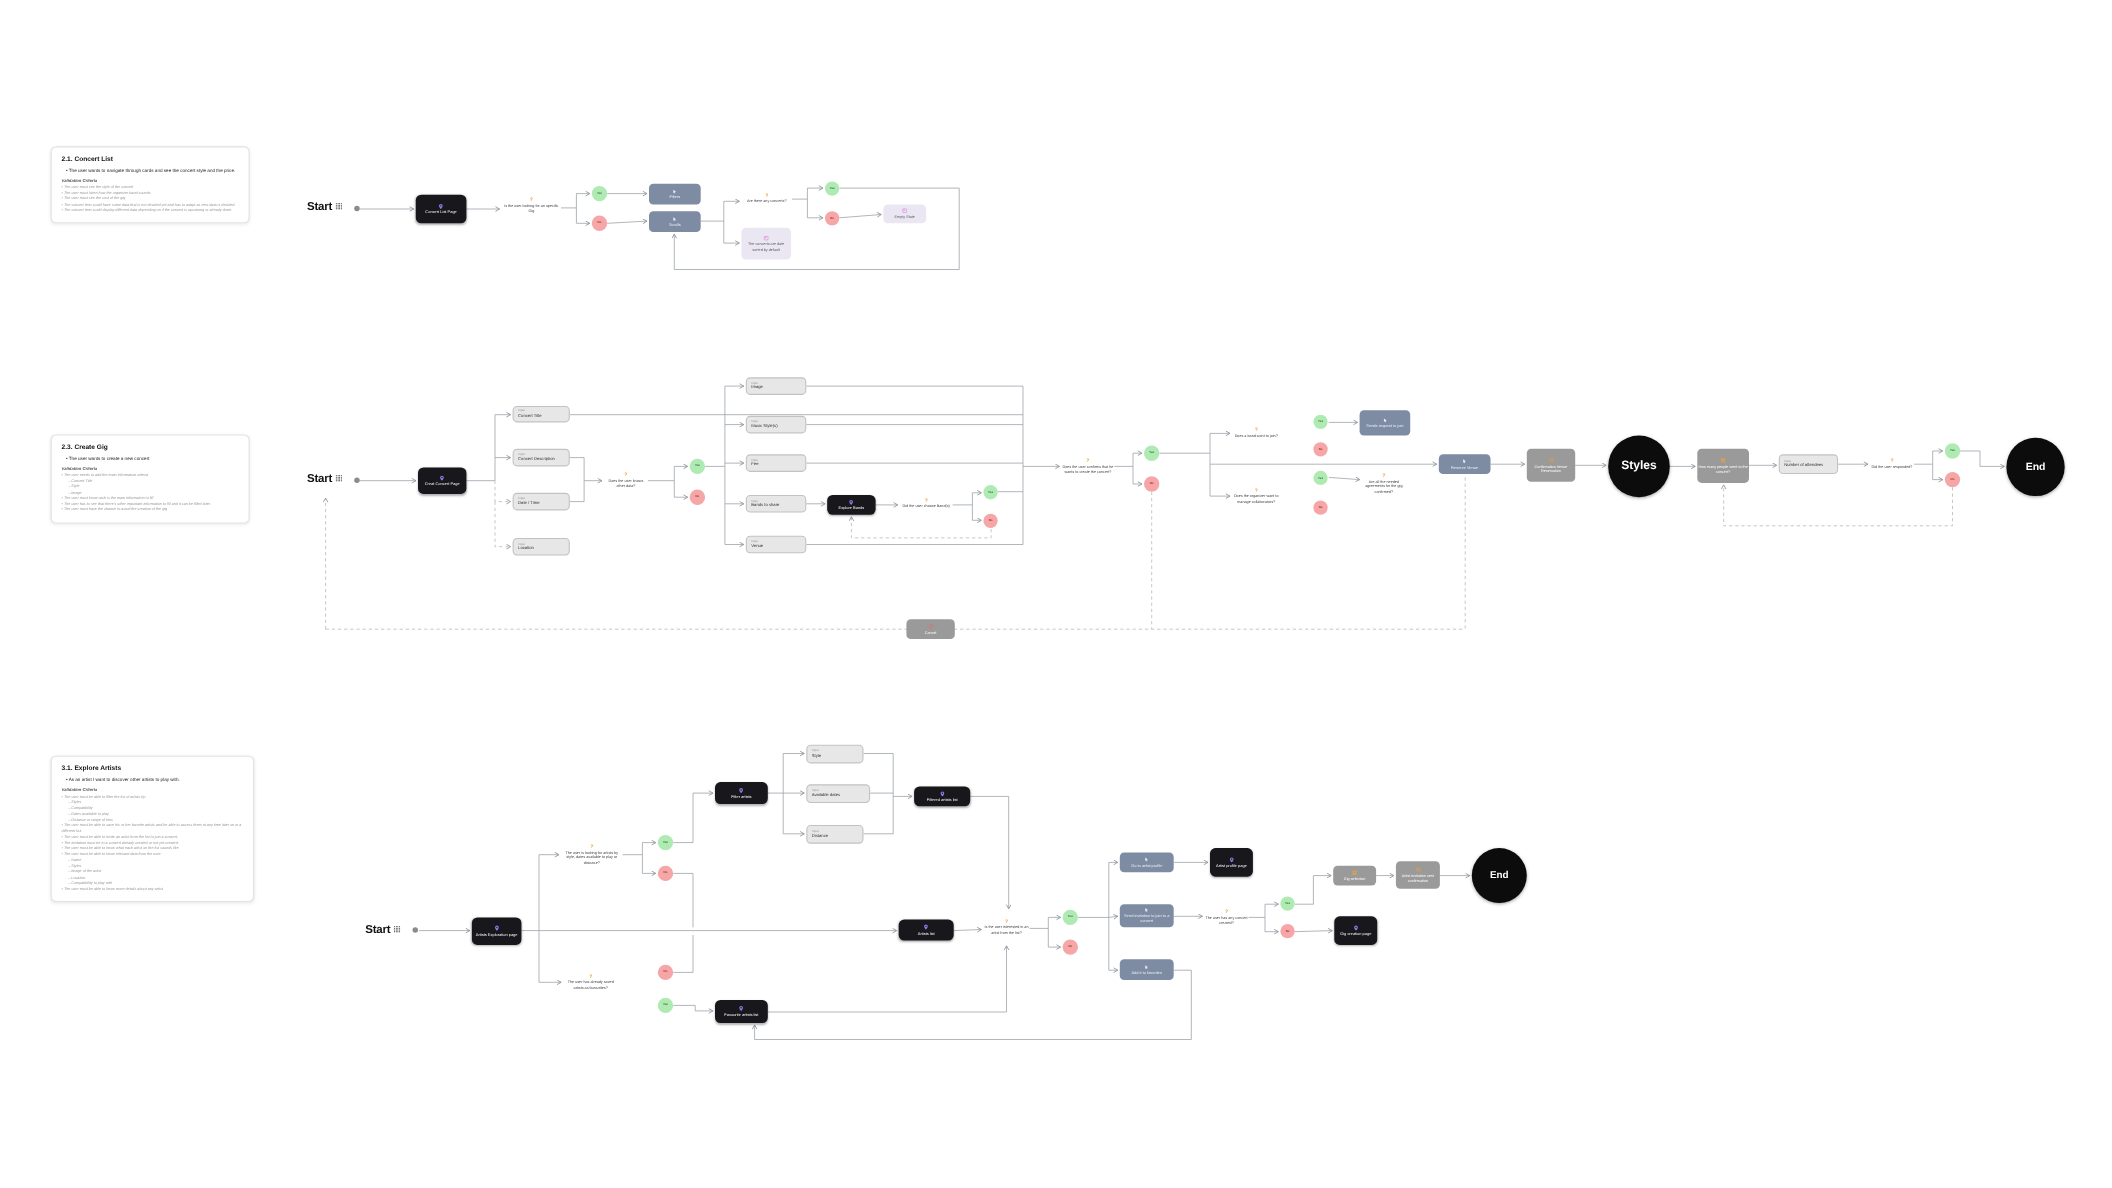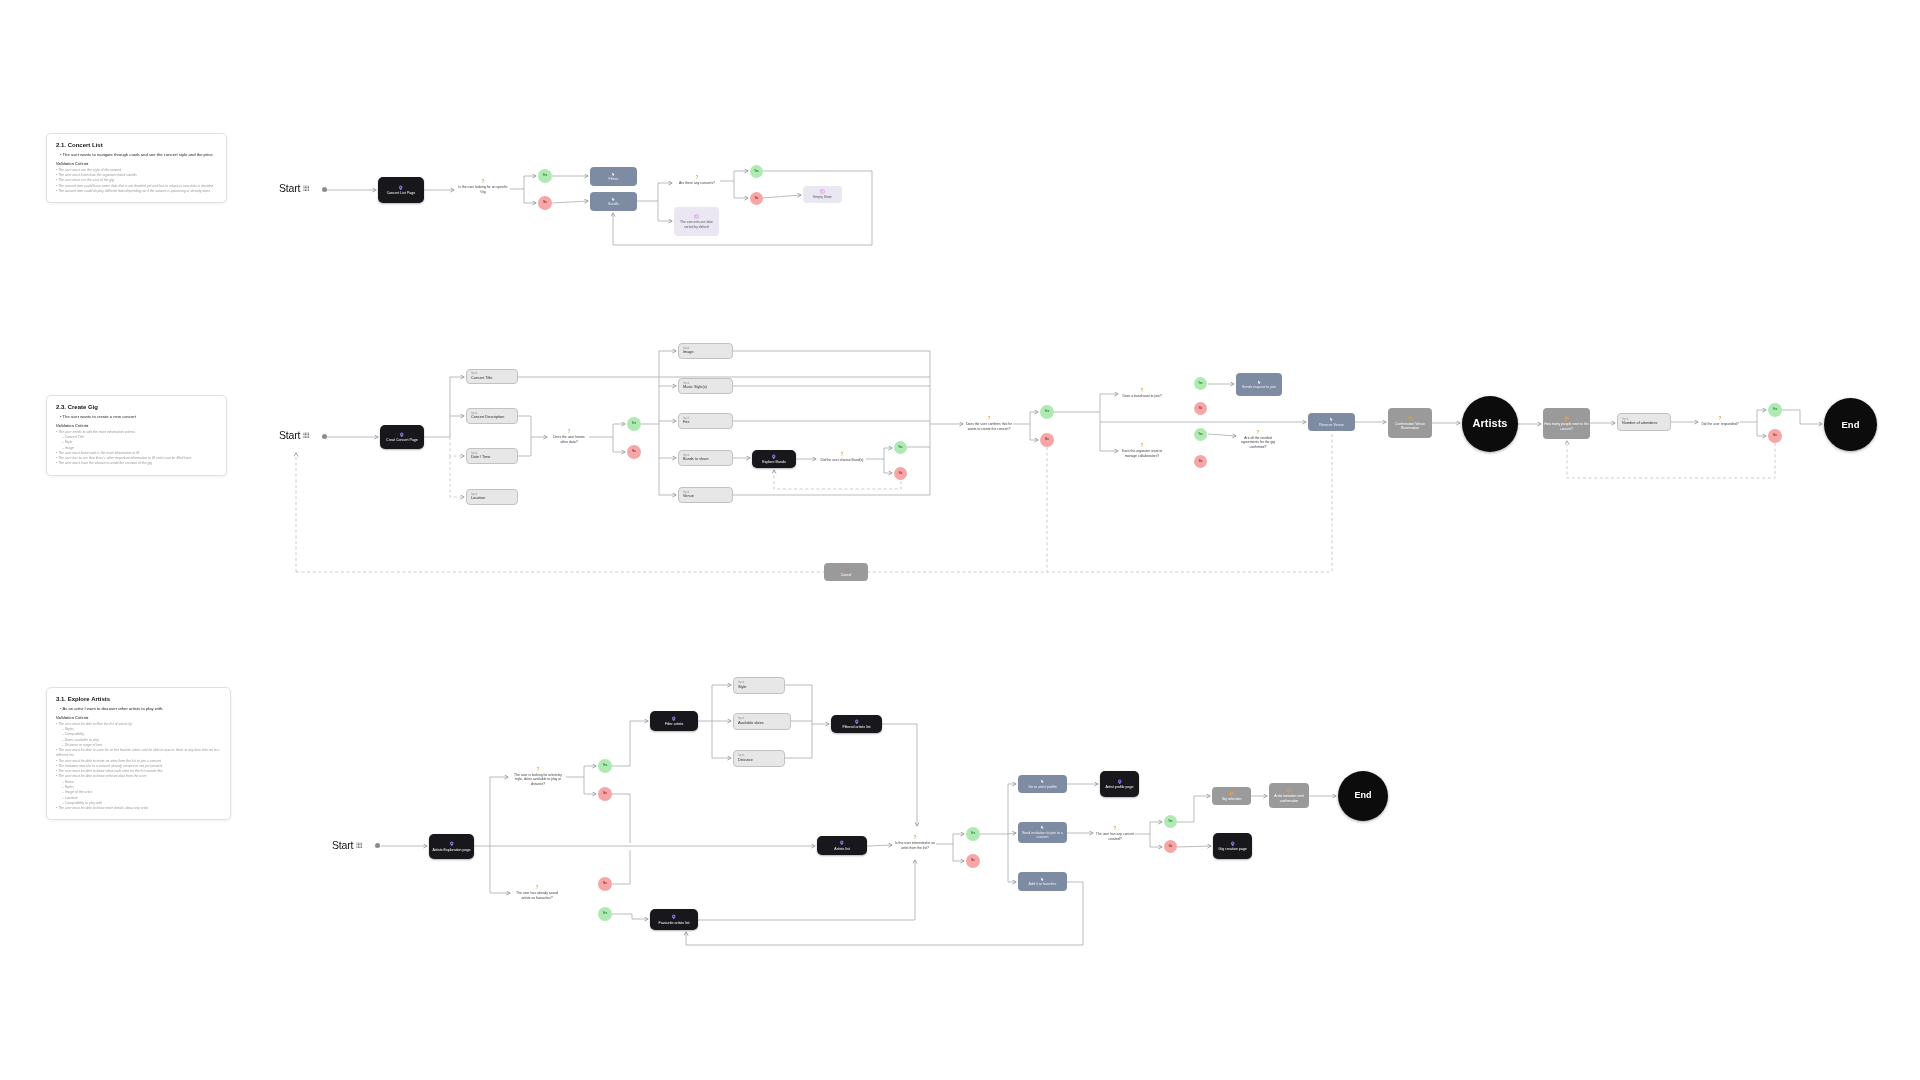--- a/index.html
+++ b/index.html
@@ -18,21 +18,21 @@
   .inputN .tag{font-size:2.8px;color:#999;}
   .inputN .lbl{font-size:3.8px;color:#2f2f2f;text-align:left;}
   .question{font-size:3.4px;color:#3f3f46;gap:0.5px;}
   .qmark{color:#e8a33d;font-size:4.6px;font-weight:700;line-height:1;}
   .yes,.no{border-radius:50%;font-size:2.6px;font-weight:600;}
   .yes{background:#aeeab2;color:#2f6b36;}
   .no{background:#f6a6a6;color:#8f2f2f;}
   .terminal{background:#0c0c0c;color:#fff;border-radius:50%;font-weight:700;
             box-shadow:0 1px 3px rgba(0,0,0,.35);}
   .startc{flex-direction:row;gap:2.5px;justify-content:flex-start;}
-  .startc .stxt{font-weight:400;font-size:10.5px;color:#121212;letter-spacing:-0.2px;}
+  .startc .stxt{font-weight:700;font-size:10.5px;color:#121212;letter-spacing:-0.2px;}
   .startc .shandle{font-size:5.5px;color:#2c2c2c;letter-spacing:-1px;}
   .dot{background:#8b8b8b;border-radius:50%;}
   .icon{display:flex;align-items:center;justify-content:center;line-height:1;}
   .story-card{position:absolute;background:#fff;border:0.8px solid #e2e2e2;border-radius:5px;
               padding:8px 9px;box-shadow:0 1px 3px rgba(0,0,0,.07);box-sizing:border-box;}
   .story-card .ttl{font-size:6px;font-weight:800;color:#111;margin-bottom:4px;}
   .story-card .blt{font-size:4.2px;color:#222;margin:0 0 4px 4px;line-height:1.5;}
   .story-card .vch{font-size:3.8px;font-weight:700;font-style:italic;color:#555;margin-bottom:1.5px;}
   .story-card .vci{font-size:3.4px;font-style:italic;color:#989898;line-height:1.55;}
   .story-card .lv1{margin-left:6px;}
@@ -396,21 +396,21 @@
       <div class="node gray" style="left: 1388px; top: 408px; width: 44px; height: 30px;">
         <span class="icon">
           <svg width="5" height="5" viewBox="0 0 10 10">
             <rect x="1" y="2.2" width="8" height="5.6" rx="0.8" fill="none" stroke="#e8a33d" stroke-width="1"></rect>
             <path d="M1.3 2.7 5 5.4 8.7 2.7" fill="none" stroke="#e8a33d" stroke-width="1"></path>
           </svg>
         </span>
         <span>Confirmation Venue Reservation</span>
       </div>
       <div class="node terminal" style="left: 1462px; top: 396px; width: 56px; height: 56px; font-size: 11px;">
-        <span>Artists</span>
+        <span>Styles</span>
       </div>
       <div class="node gray" style="left: 1543px; top: 408px; width: 47px; height: 31px;">
         <span class="icon">
           <svg width="5" height="5" viewBox="0 0 10 10">
             <rect x="1.3" y="1.3" width="3.2" height="3.2" fill="#e8a33d"></rect>
             <rect x="5.5" y="1.3" width="3.2" height="3.2" fill="#e8a33d"></rect>
             <rect x="1.3" y="5.5" width="3.2" height="3.2" fill="#e8a33d"></rect>
             <rect x="5.5" y="5.5" width="3.2" height="3.2" fill="none" stroke="#e8a33d" stroke-width="0.9"></rect>
           </svg>
         </span>

